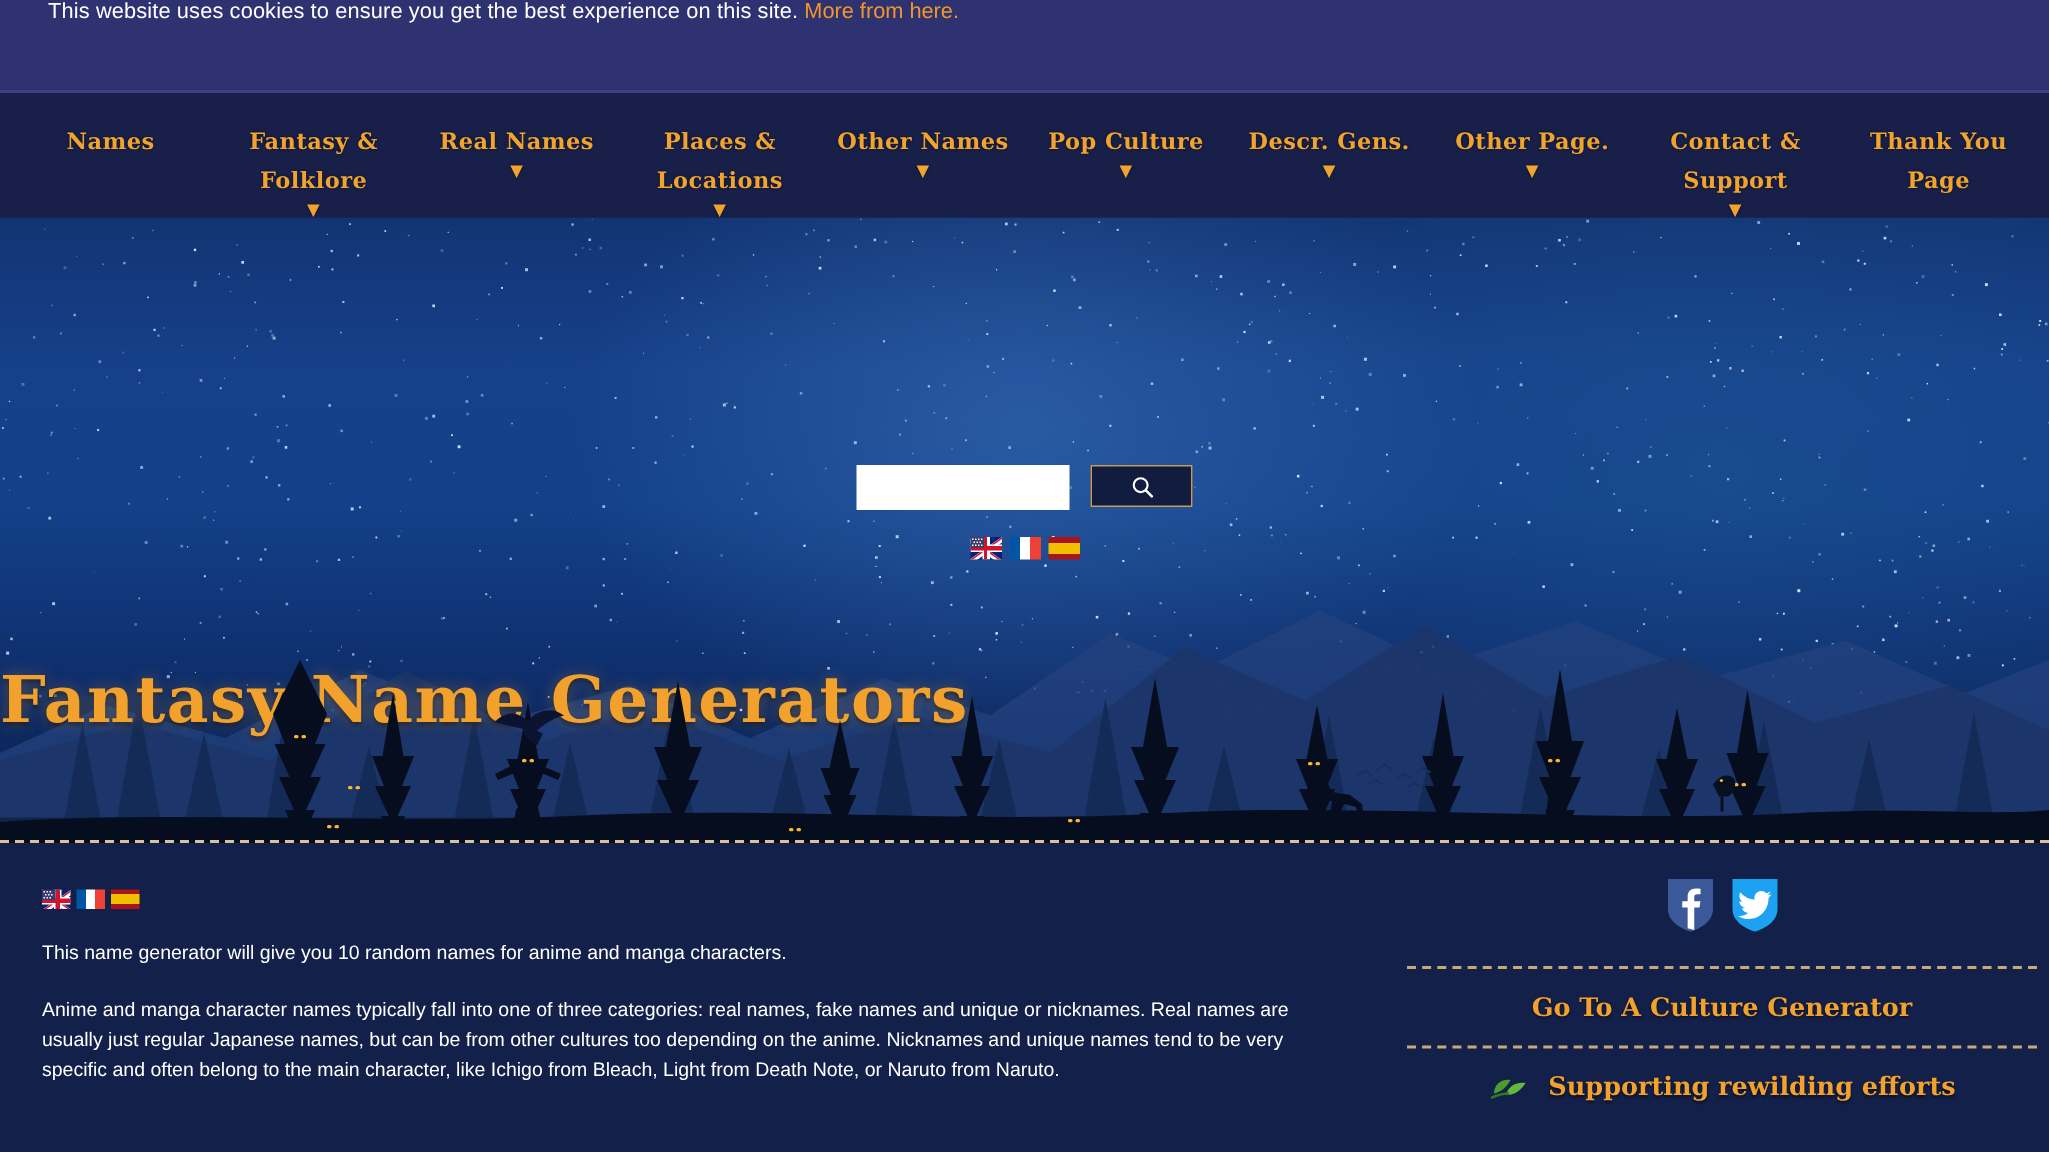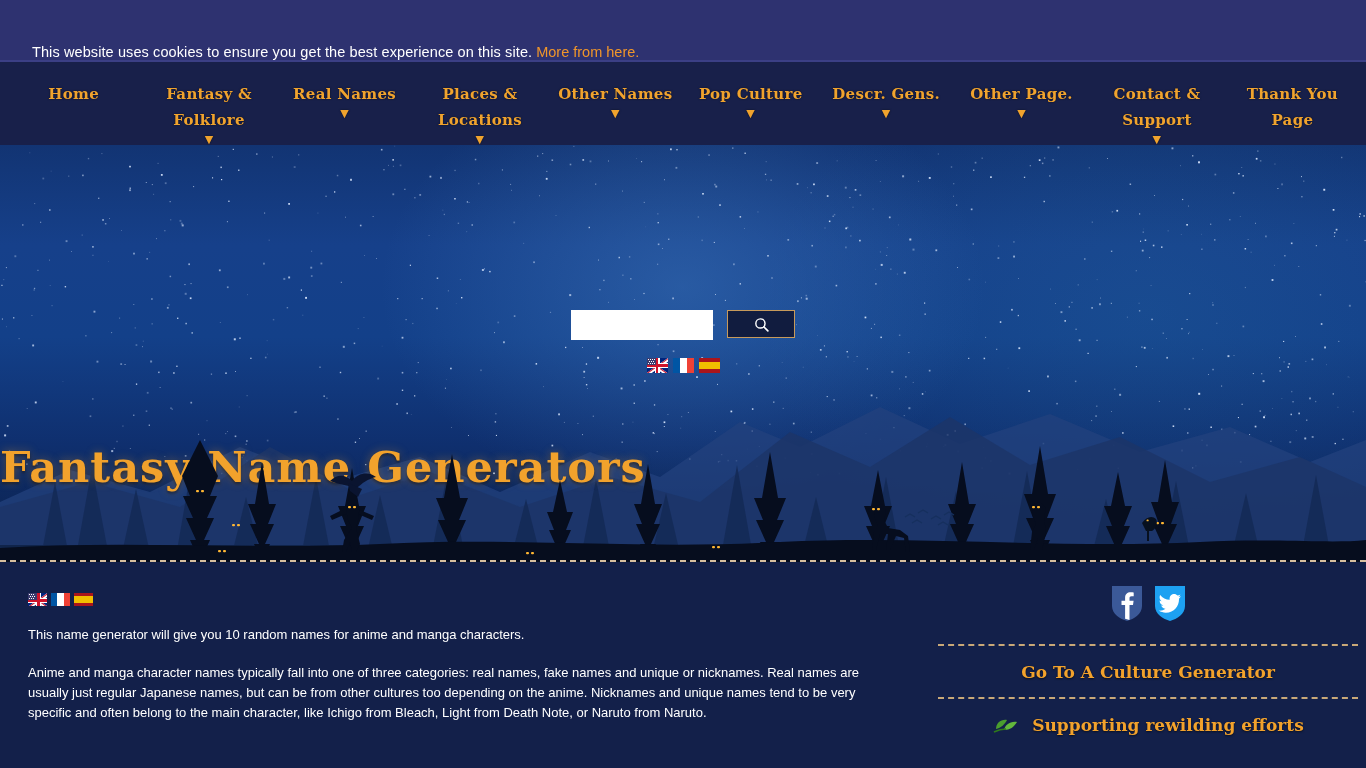--- a/index.html
+++ b/index.html
@@ -10,21 +10,21 @@
     overflow: hidden;
     background: #13204a;
     font-family: "Liberation Sans", sans-serif;
   }
 
   
   #cookie-bar {
     height: 60px;
     background: #2e3270;
     display: flex;
-    align-items: flex-end;
+    align-items: flex-start;
     padding: 0 32px;
     position: relative;
   }
   #cookie-text {
     color: #ffffff;
     font-size: 14.5px;
     letter-spacing: .1px;
   }
   #cookie-link {
     color: #f0962a;
@@ -253,21 +253,21 @@
 </head>
 <body>
 
 <div id="cookie-bar">
   <span id="cookie-text">This website uses cookies to ensure you get the best experience on this site.</span>
   <a id="cookie-link" href="#">More from here.</a>
 </div>
 
 <nav id="navbar">
   <div class="nav-item">
-    <span>Home</span>
+    <span>Names</span>
   </div>
   <div class="nav-item">
     <span>Fantasy &amp; Folklore</span>
     <span class="caret">▼</span>
   </div>
   <div class="nav-item">
     <span>Real Names</span>
     <span class="caret">▼</span>
   </div>
   <div class="nav-item">

